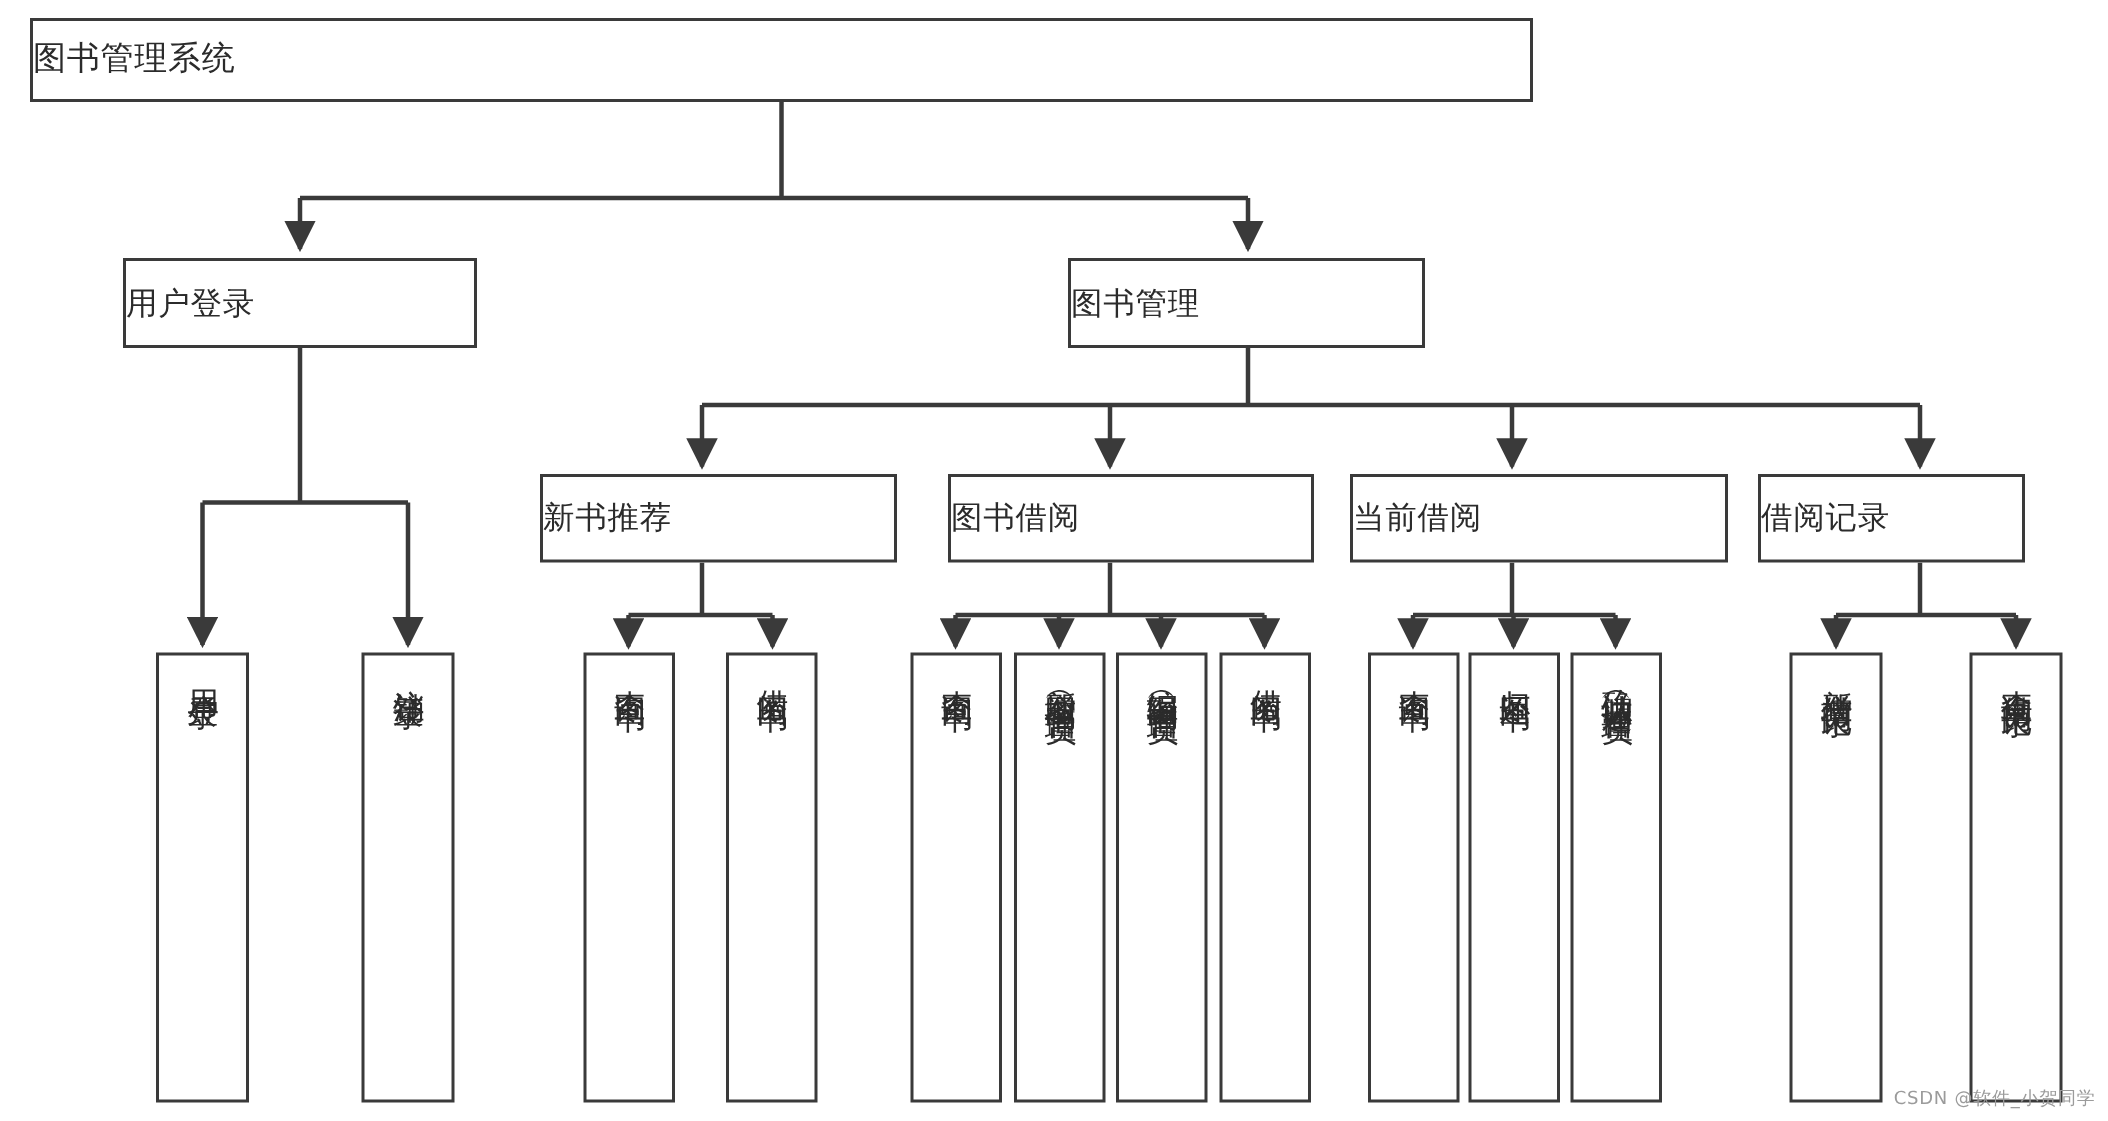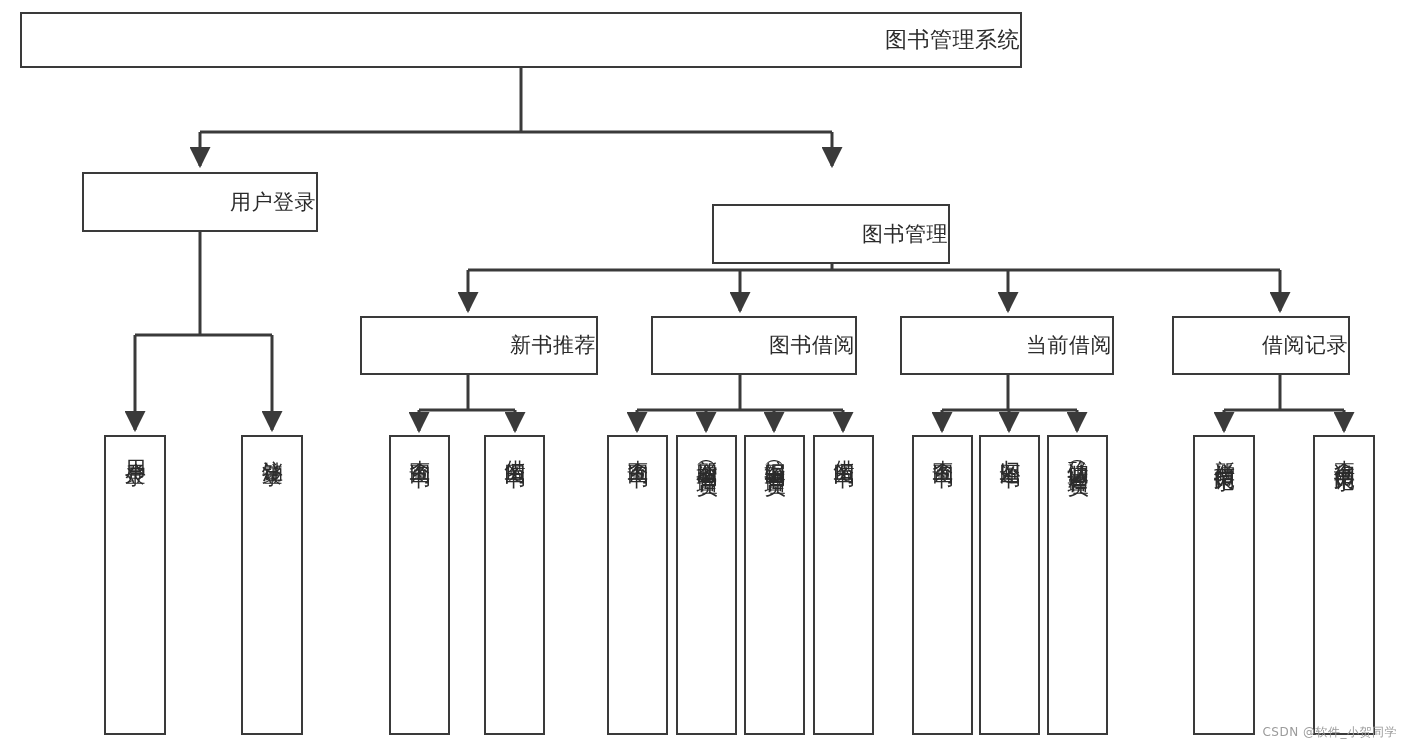--- a/index.html
+++ b/index.html
@@ -26,21 +26,21 @@
     height: 747px;
     pointer-events: none;
   }
   .node {
     position: absolute;
     box-sizing: border-box;
     background: #ffffff;
     border: 2px solid #3a3a3a;
     display: flex;
     align-items: center;
-    justify-content: flex-end;
+    justify-content: flex-start;
     color: #2b2b2b;
   }
   .node-label {
     display: block;
     text-align: center;
     line-height: 1.18;
     white-space: nowrap;
   }
   
   .node.horiz .node-label {
@@ -130,31 +130,31 @@
     </g>
   </svg>
 
   <div class="node horiz root" style="left:20px; top:12px; width:1002px; height:56px;">
     <span class="node-label">图书管理系统</span>
   </div>
 
   <div class="node horiz" style="left:82px; top:172px; width:236px; height:60px;">
     <span class="node-label">用户登录</span>
   </div>
-  <div class="node horiz" style="left:712px; top:172px; width:238px; height:60px;margin-top:32px;">
+  <div class="node horiz" style="left:712px; top:172px; width:238px; height:60px;">
     <span class="node-label">图书管理</span>
   </div>
 
   <div class="node horiz" style="left:360px; top:316px; width:238px; height:59px;">
     <span class="node-label">新书推荐</span>
   </div>
-  <div class="node horiz" style="left:632px; top:316px; width:206px; height:59px;margin-left:19px;">
+  <div class="node horiz" style="left:632px; top:316px; width:244px; height:59px;">
     <span class="node-label">图书借阅</span>
   </div>
-  <div class="node horiz" style="left:900px; top:316px; width:214px; height:59px;">
+  <div class="node horiz" style="left:900px; top:316px; width:252px; height:59px;">
     <span class="node-label">当前借阅</span>
   </div>
   <div class="node horiz" style="left:1172px; top:316px; width:178px; height:59px;">
     <span class="node-label">借阅记录</span>
   </div>
 
   <div class="node vert" style="left:104px; top:435px; width:62px; height:300px;">
     <span class="node-label">用户登录</span>
   </div>
   <div class="node vert" style="left:241px; top:435px; width:62px; height:300px;">

